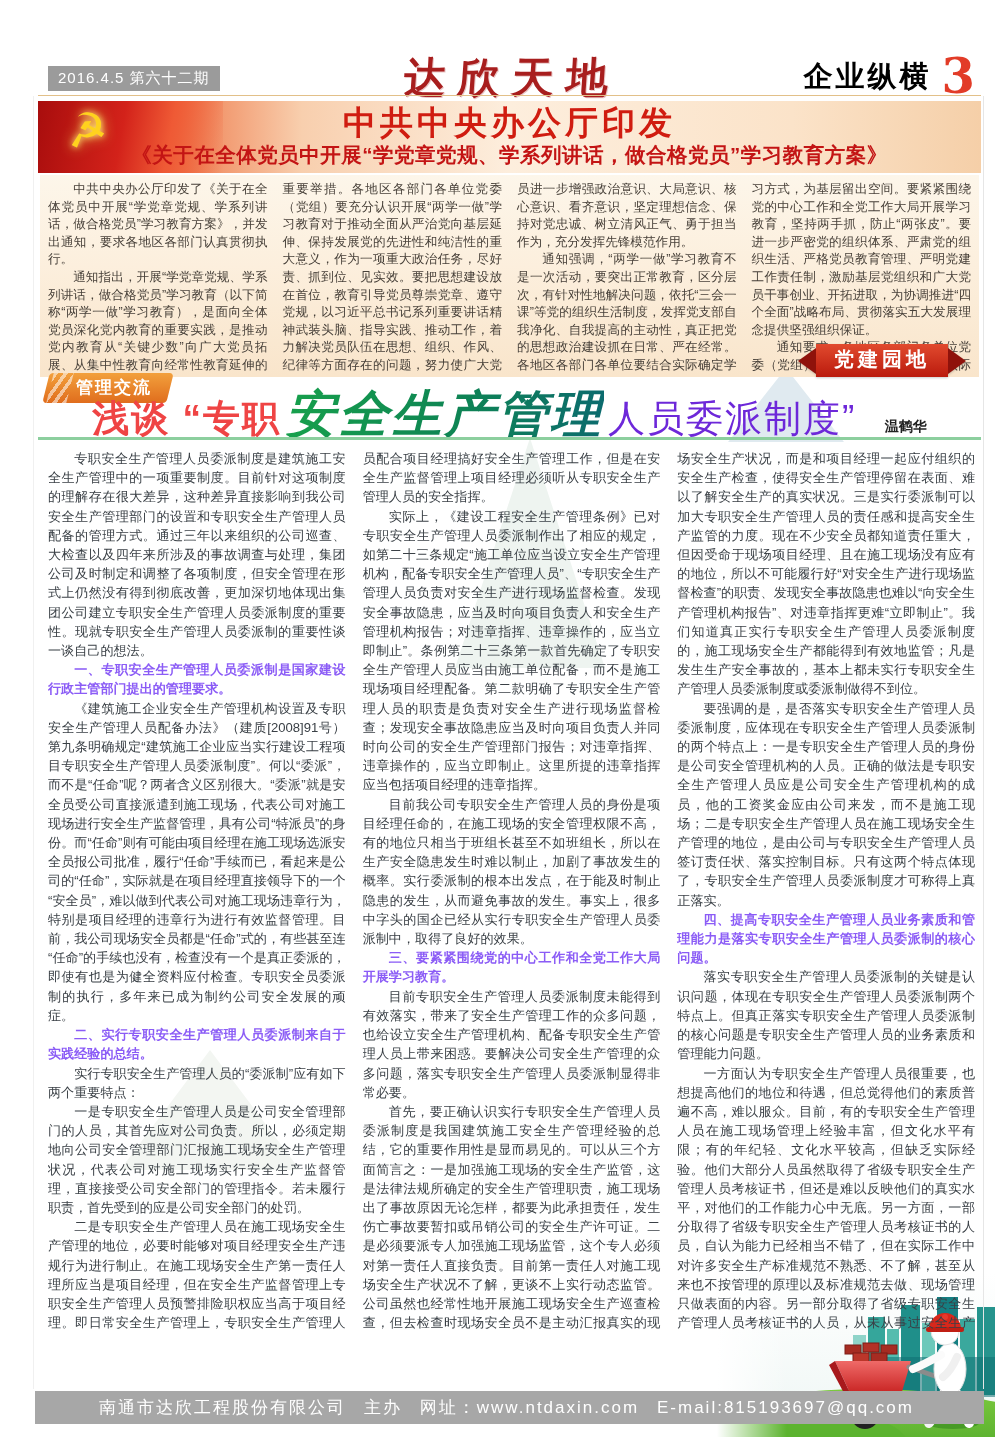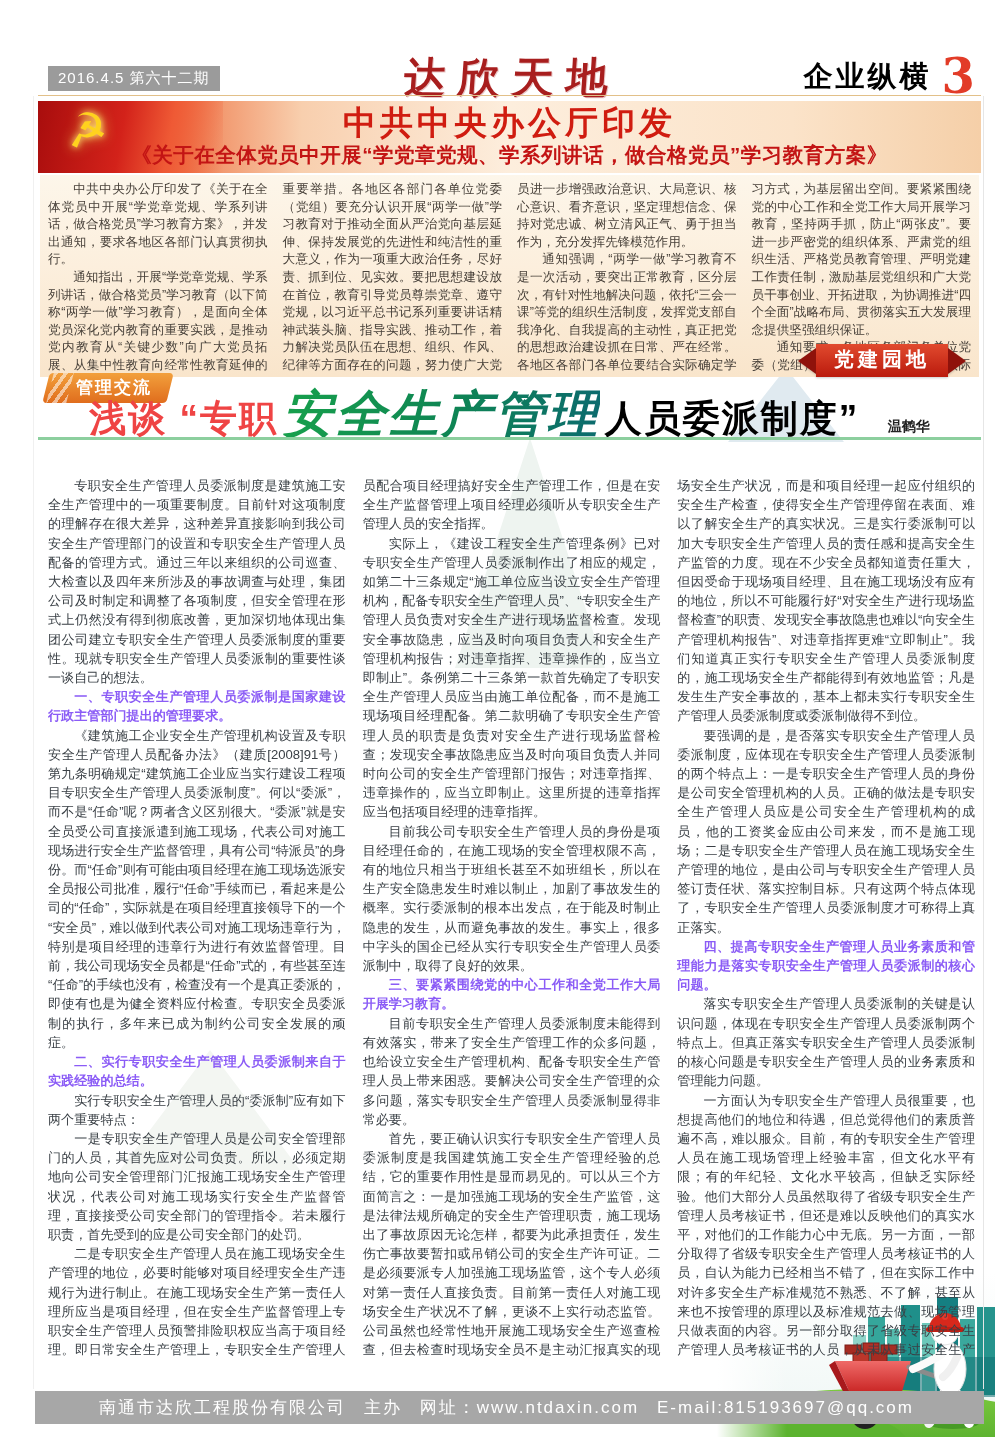--- a/index.html
+++ b/index.html
@@ -49,25 +49,25 @@
   .mgmt-badge::before{content:"";position:absolute;left:4px;top:0;bottom:0;width:20px;
               background:repeating-linear-gradient(115deg,rgba(255,255,255,.55) 0 4px,rgba(255,255,255,0) 4px 9px);}
   .mgmt-badge span{display:inline-block;transform:skewX(14deg);color:#fff;font-size:17px;
               font-weight:bold;letter-spacing:2px;}
   .a2-title{position:absolute;left:40px;right:36px;top:381px;text-align:center;white-space:nowrap;}
   .t-part1{font-size:37px;font-weight:700;color:#ef4444;letter-spacing:2px;}
   .t-part2{font-size:50px;font-weight:900;letter-spacing:3px;
            background:linear-gradient(90deg,#17a04c 0%,#0e8454 55%,#0c6b6e 100%);
            -webkit-background-clip:text;background-clip:text;color:#0e8454;-webkit-text-fill-color:transparent;
            font-style:italic;}
-  .t-part3{font-size:37px;font-weight:700;color:#000000;letter-spacing:2px;}
+  .t-part3{font-size:37px;font-weight:400;color:#6d28d9;letter-spacing:2px;}
   .t-author{font-size:14px;font-weight:bold;color:#222;margin-left:24px;}
   .a2-rule{position:absolute;left:38px;right:34px;top:437px;height:3px;background:#8ccf9e;}
   
-  .a2-body{position:absolute;left:48px;right:40px;top:476px;height:899px;
+  .a2-body{position:absolute;left:48px;right:40px;top:449px;height:899px;
            column-count:3;column-gap:17px;text-align:justify;color:#3a4046;
            font-size:13.1px;line-height:19.2px;overflow:hidden;}
   .a2-body p.head{color:#8b5cf6;font-weight:bold;}
   
   .wm{position:absolute;width:0;height:0;z-index:-1;}
   .wm1{left:728px;top:368px;border-left:58px solid transparent;border-right:58px solid transparent;
        border-bottom:74px solid #e0eaf0;}
   .wm2{left:455px;top:438px;border-left:75px solid transparent;border-right:75px solid transparent;
        border-bottom:230px solid #eef4f0;}
   .wm3{left:120px;top:1050px;border-left:90px solid transparent;border-right:90px solid transparent;

